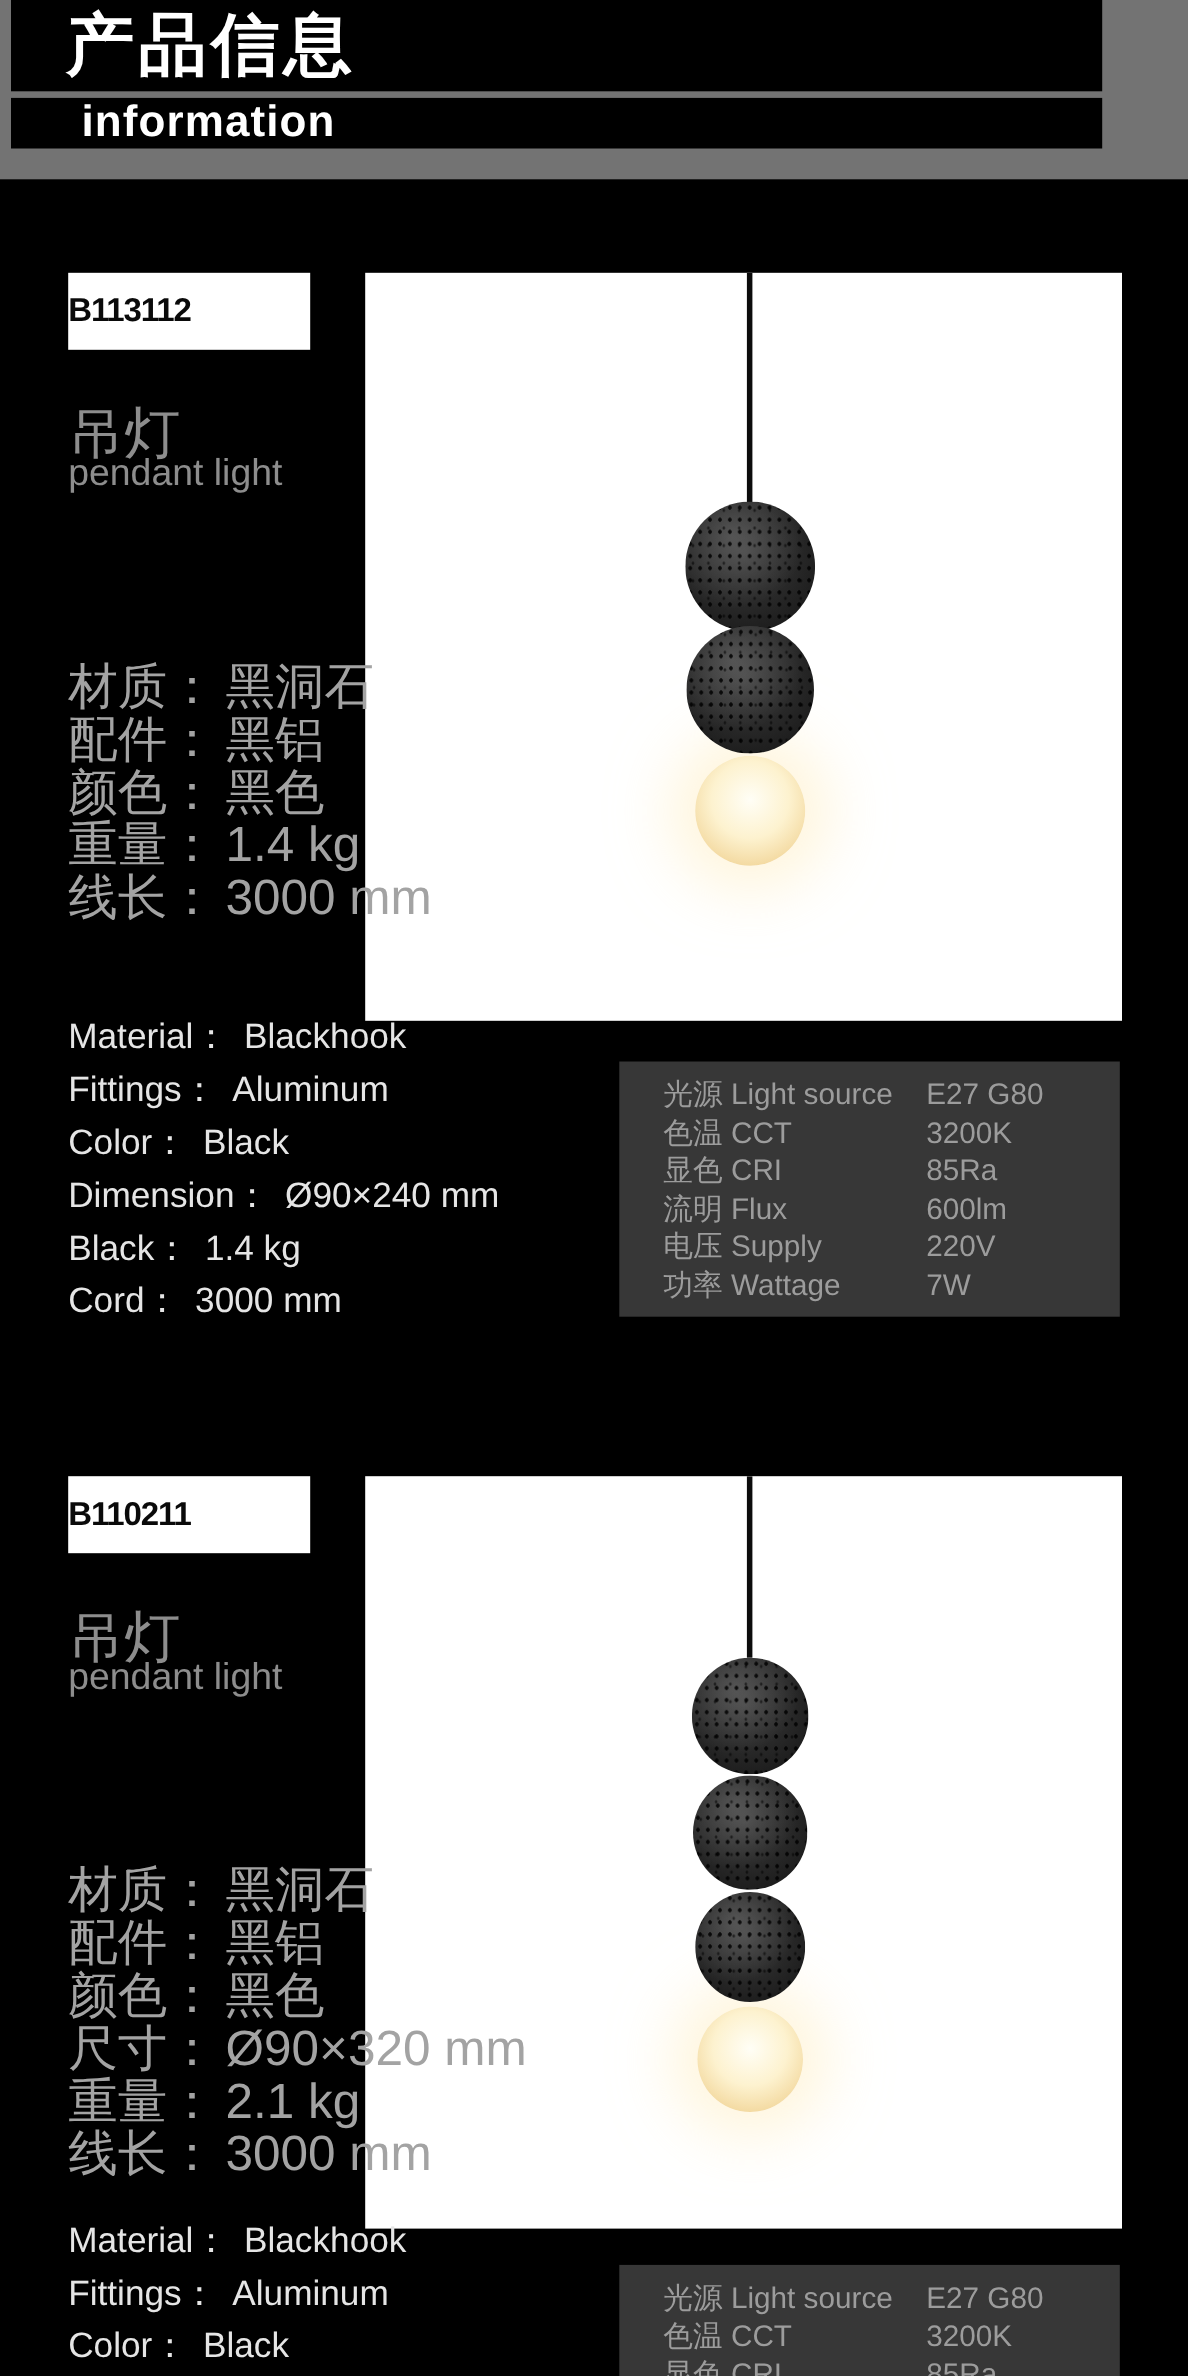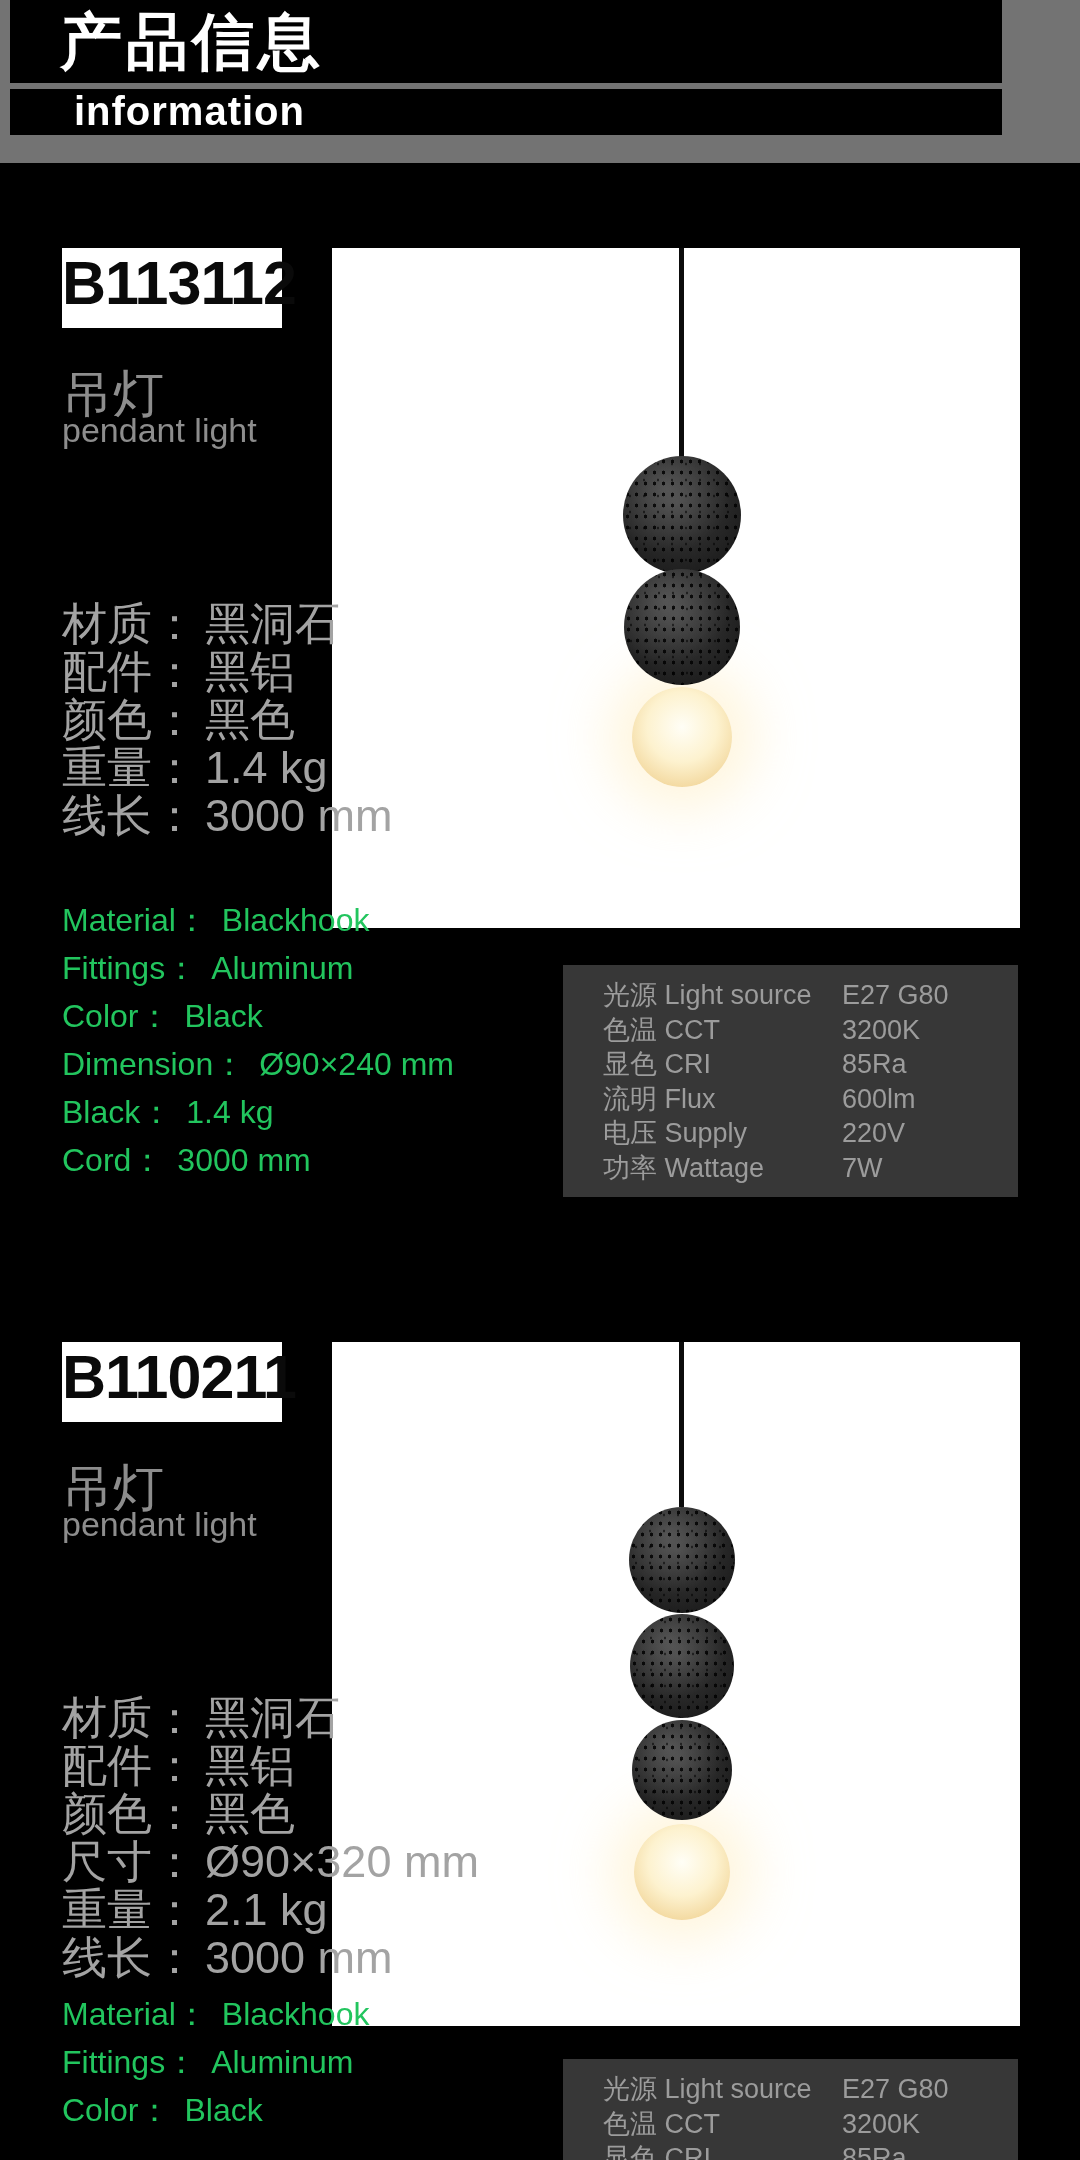--- a/index.html
+++ b/index.html
@@ -8,22 +8,22 @@
   
   .header{position:absolute;left:0;top:0;width:1080px;height:163px;background:#737373;}
   .hbar{position:absolute;left:10px;width:992px;background:#000;color:#fff;overflow:hidden;}
   .hbar1{top:0;height:83px;}
   .hbar1 span{display:block;padding-left:50px;font-size:62px;font-weight:900;line-height:83px;letter-spacing:4px;}
   .hbar2{top:89px;height:46px;}
   .hbar2 span{display:block;padding-left:64px;font-size:40px;font-weight:800;line-height:44px;letter-spacing:1px;}
   
   .prod{position:absolute;left:0;width:1080px;height:1000px;}
   .p1{top:248px;} .p2{top:1342px;}
-  .badge{position:absolute;left:62px;top:0;width:220px;height:80px;background:#fff;color:#0a0a0a;
-         text-align:center;line-height:70px;font-size:61px;font-weight:800;letter-spacing:-1px;z-index:3;}
+  .badge{position:absolute;left:62px;top:0;width:220px;height:70px;background:#fff;color:#0a0a0a;
+         line-height:70px;font-size:30px;font-weight:800;letter-spacing:-1px;z-index:3;}
   .type-zh{position:absolute;left:62px;top:112px;font-size:51px;color:#8d8d8d;z-index:3;}
   .type-en{position:absolute;left:62px;top:163px;font-size:34px;color:#8d8d8d;z-index:3;}
   
   .photo{position:absolute;left:332px;top:0;width:688px;height:680px;background:#fff;z-index:1;overflow:hidden;}
   .p2 .photo{height:684px;}
   .cord{position:absolute;left:347px;top:0;width:5px;background:#0c0c0c;}
   .sphere{position:absolute;border-radius:50%;
       background-image:
         radial-gradient(rgba(0,0,0,.85) 1.3px, rgba(0,0,0,0) 1.9px),
         radial-gradient(rgba(0,0,0,.55) 1px, rgba(0,0,0,0) 1.5px),
@@ -31,21 +31,21 @@
         radial-gradient(circle at 46% 40%, #3c3c3c 0%, #262626 55%, #131313 100%);
       background-size:9px 11px,14px 16px,100% 100%,100% 100%;z-index:2;}
   .bulb{position:absolute;border-radius:50%;
       background:radial-gradient(circle at 50% 40%, #fffef6 0%, #fdf2cf 45%, #f3d9a0 78%, #eccd90 100%);
       box-shadow:0 0 55px 22px rgba(255,236,190,.55);z-index:1;}
   
   .specs{position:absolute;left:62px;z-index:3;}
   .specs .line{height:48px;line-height:48px;white-space:nowrap;}
   .specs.zh{top:352px;font-size:45px;color:#a3a3a3;}
   .specs.zh .val{margin-left:8px;}
-  .specs.en{top:648px;font-size:32px;color:#22c55e;}
+  .specs.en{top:670px;font-size:32px;color:#e5e5e5;}
   .specs.en .val{margin-left:14px;}
   
   .panel{position:absolute;left:563px;top:717px;width:455px;height:232px;background:#373737;
          box-sizing:border-box;padding:13px 0 0 40px;z-index:2;}
   .trow{display:flex;height:34.5px;line-height:34.5px;font-size:27px;color:#9c9c9c;white-space:nowrap;align-items:flex-end;}
   .tlbl{width:239px;flex:0 0 239px;}
 </style>
 </head>
 <body>
 

